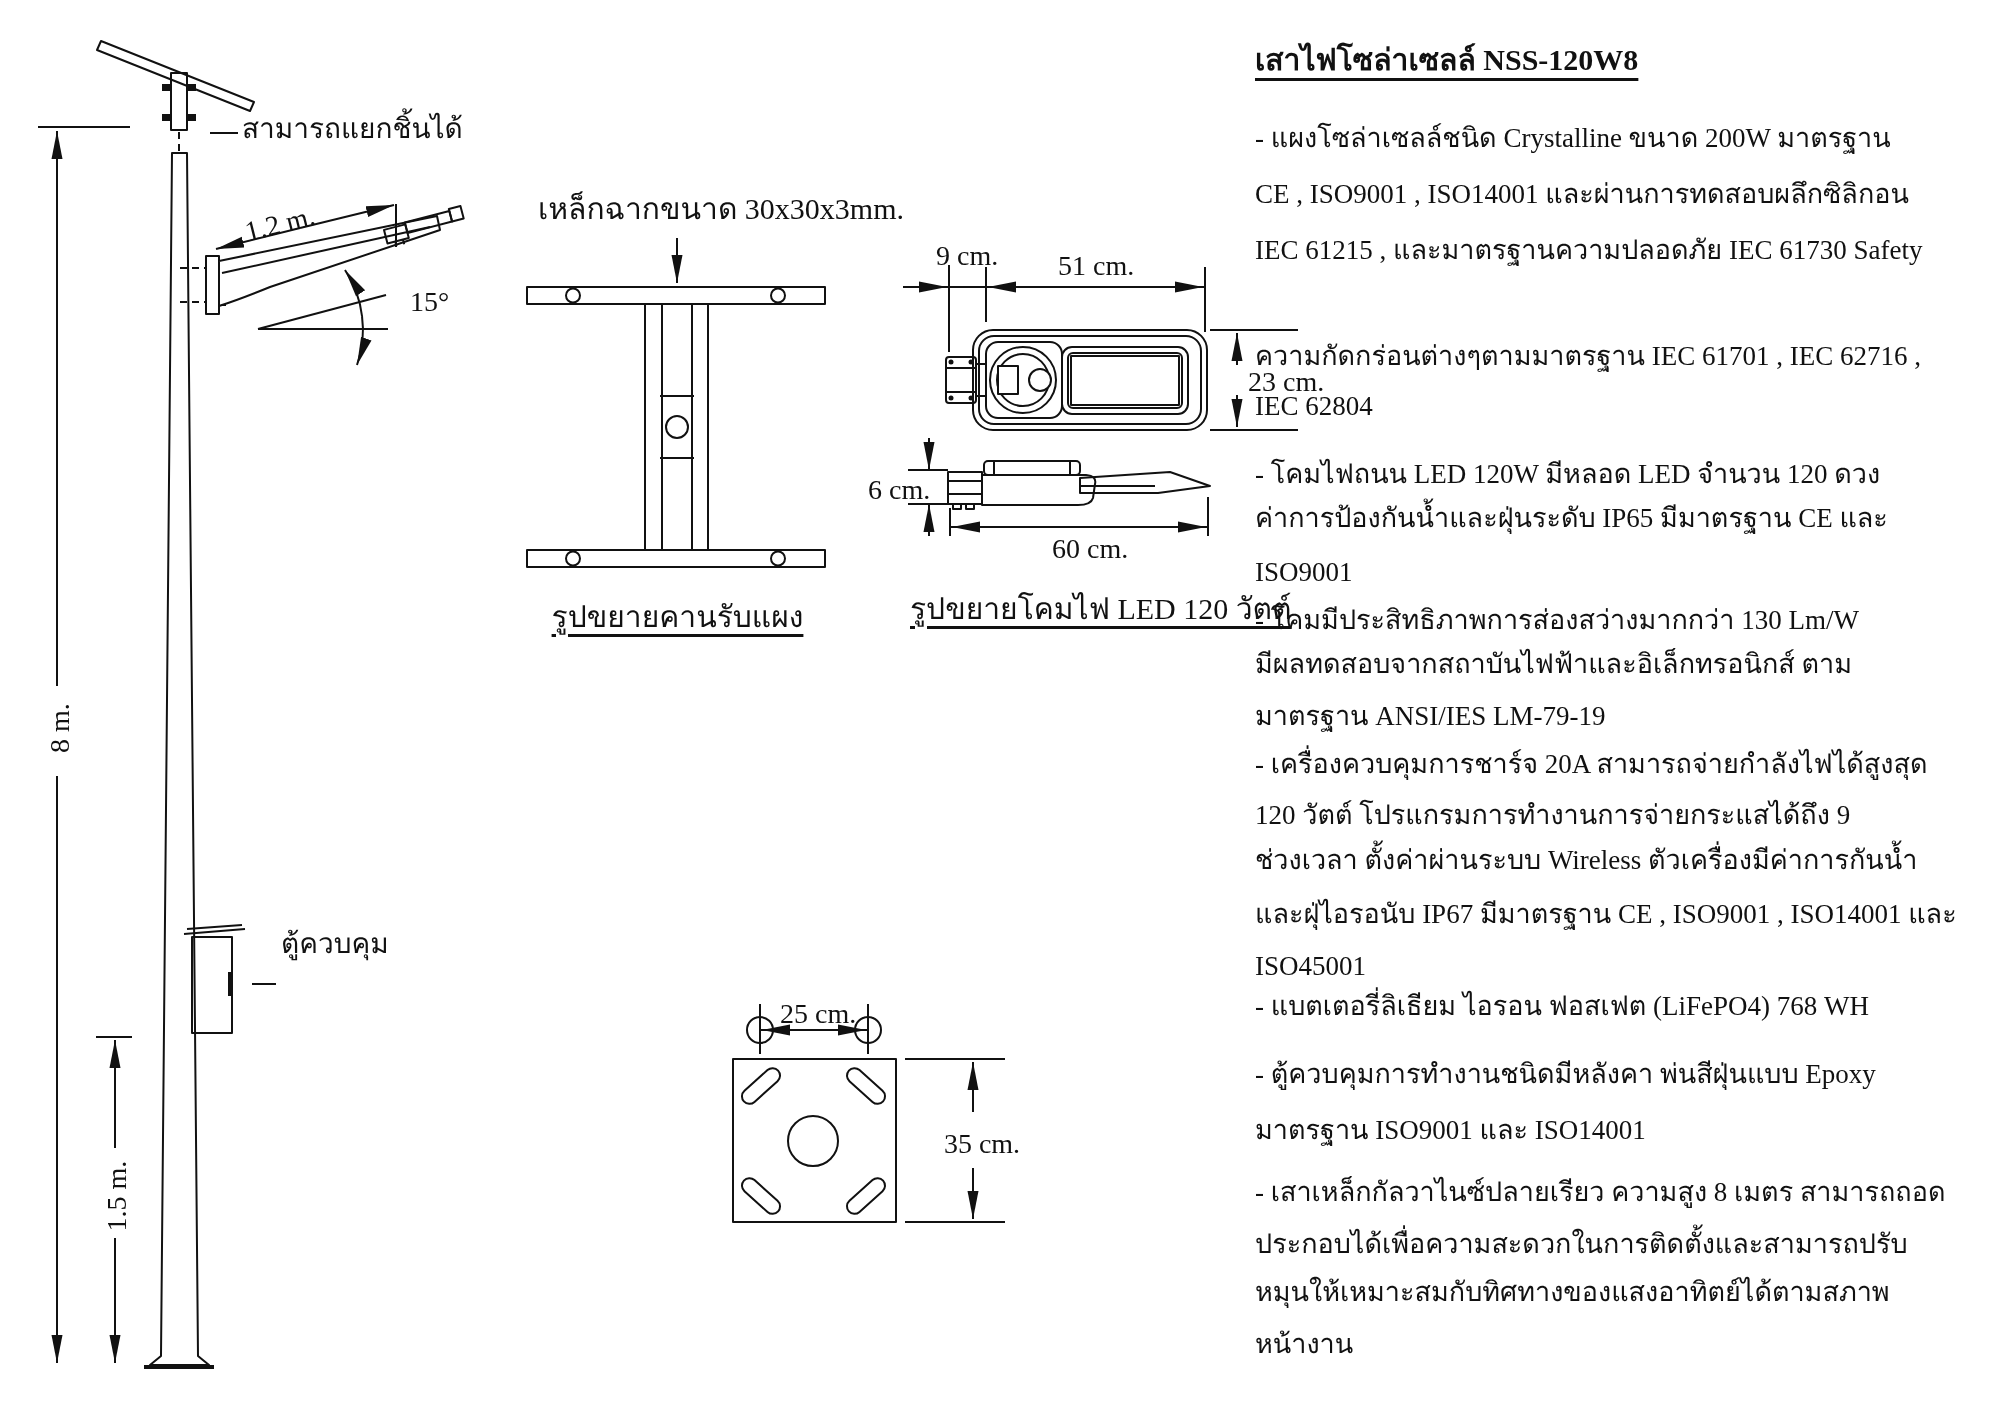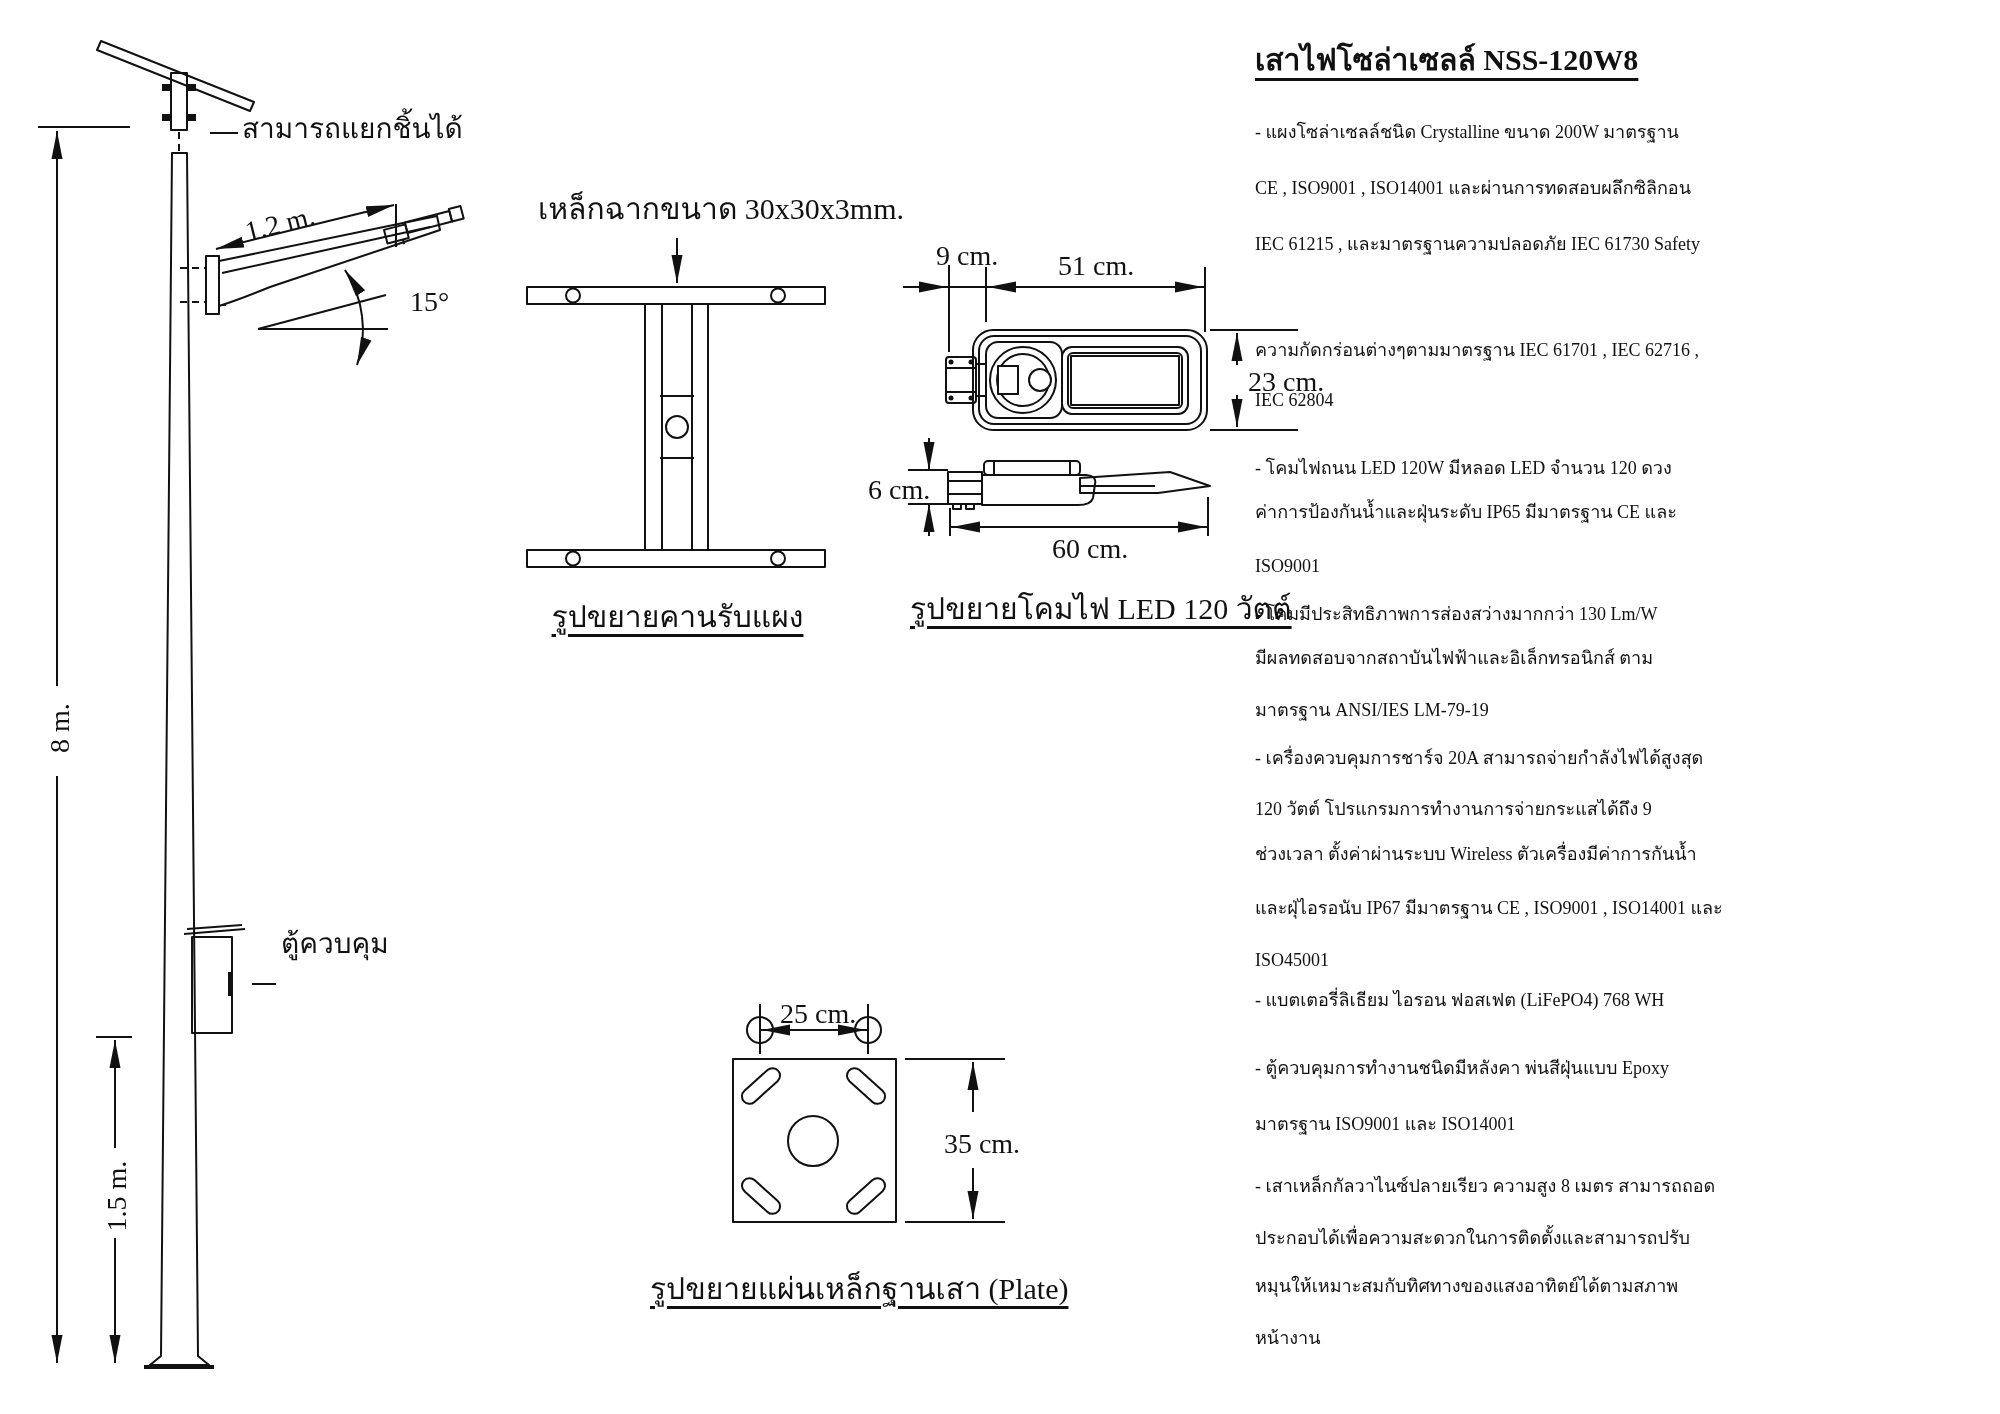--- a/index.html
+++ b/index.html
@@ -14,21 +14,21 @@
   #art .dash { stroke-dasharray:7 5; }
   #art .thick { stroke-width:4; }
   .lbl { position:absolute; white-space:nowrap; font-size:28px; line-height:1.15; }
   .rot90 { transform:rotate(-90deg); text-align:center; }
   .rotarm { transform:rotate(-14deg); text-align:center; }
   .cap { font-size:30px; text-decoration:underline; text-underline-offset:7px; text-align:center; }
   .biglbl { font-size:30px; text-align:center; }
   .rcol { position:absolute; left:1255px; top:0; width:740px; height:1154px; }
   .title { position:absolute; left:0; top:36px; font-size:30px; font-weight:bold;
            text-decoration:underline; text-underline-offset:8px; white-space:nowrap; }
-  .spec-line { position:absolute; left:0; white-space:nowrap; font-size:18px; line-height:1.2; }
+  .spec-line { position:absolute; left:0; white-space:nowrap; font-size:27px; line-height:1.2; }
 </style>
 </head>
 <body>
 
 <div class="sheet">
 
   <svg id="art" width="2000" height="1414" viewBox="0 0 2000 1414">
     <defs>
       <marker id="arr" markerUnits="userSpaceOnUse" markerWidth="30" markerHeight="14" refX="28" refY="7" orient="auto">
         <path class="fl" d="M0,1.5 L28,7 L0,12.5 Z"></path>
@@ -230,21 +230,20 @@
   <div class="lbl" style="left:868px; top:474px;">6 cm.</div>
 
   <div class="lbl" style="left:1052px; top:533px;">60 cm.</div>
 
   <div class="lbl cap" style="left:910px; top:592px; width:360px;">รูปขยายโคมไฟ LED 120 วัตต์</div>
 
   <div class="lbl" style="left:780px; top:998px;">25 cm.</div>
 
   <div class="lbl" style="left:942px; top:1128px; width:80px; text-align:center; background:#fff;">35 cm.</div>
 
-  <div class="lbl cap" style="left:650px; top:1272px; width:392px;">รูปขยายแผ่นเหล็กฐานเสา (Plate)</div>
 
   <div class="rcol">
     <div class="title">เสาไฟโซล่าเซลล์ NSS-120W8</div>
 
     <div class="spec-line" style="top:122px">- แผงโซล่าเซลล์ชนิด Crystalline ขนาด 200W มาตรฐาน</div>
     <div class="spec-line" style="top:178px">CE , ISO9001 , ISO14001 และผ่านการทดสอบผลึกซิลิกอน</div>
     <div class="spec-line" style="top:234px">IEC 61215 , และมาตรฐานความปลอดภัย IEC 61730 Safety</div>
     <div class="spec-line" style="top:340px">ความกัดกร่อนต่างๆตามมาตรฐาน IEC 61701 , IEC 62716 ,</div>
     <div class="spec-line" style="top:390px">IEC 62804</div>
 

